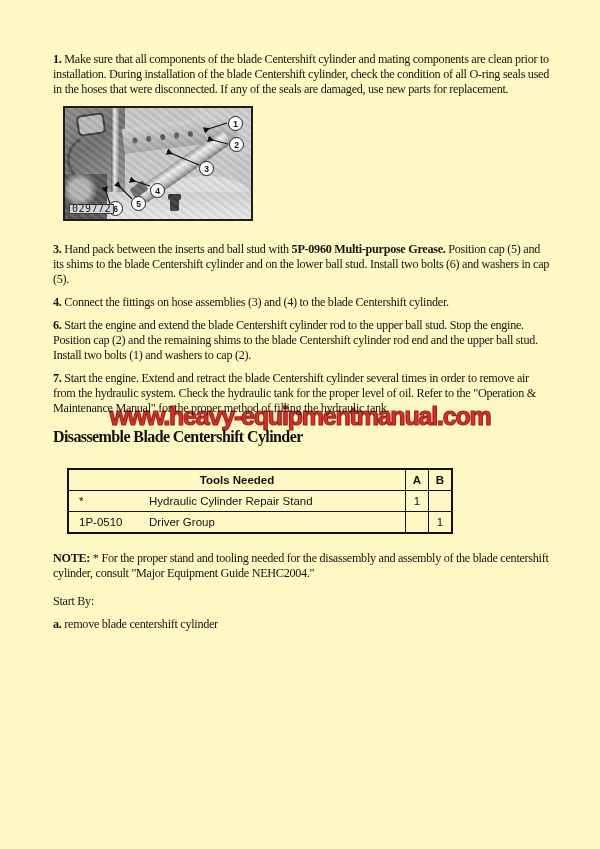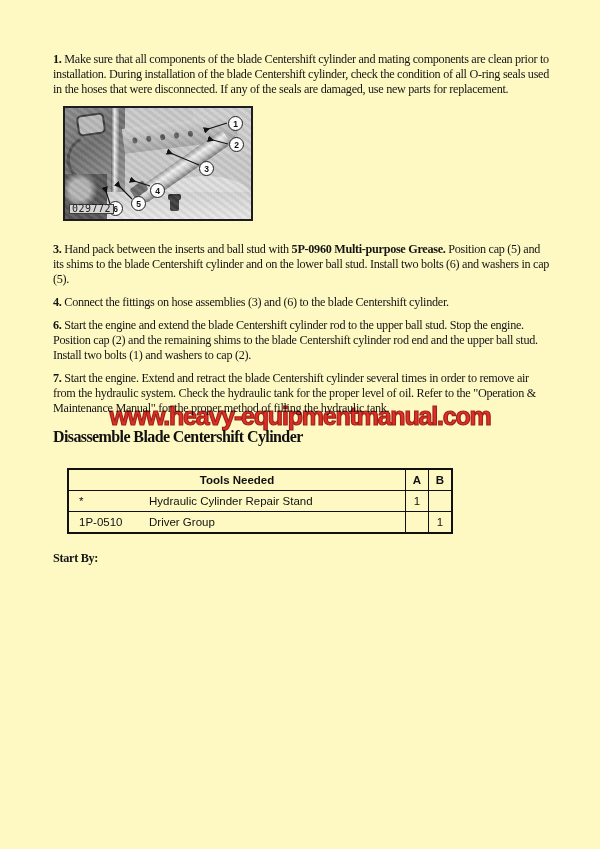--- a/index.html
+++ b/index.html
@@ -81,21 +81,21 @@
     padding:2px 4px;height:16px;
   }
   .tools-table .col-part{width:62px;}
   .tools-table .col-name{width:252px;}
   .tools-table .col-a,.tools-table .col-b{width:14px;text-align:center;border-left:1px solid #111;}
   .tools-table th{font-weight:bold;}
   .tools-table td.cell-part{padding-left:10px;}
 
   .note-label,.step-letter{font-weight:bold;}
   .note{margin-bottom:13px;}
-  .startby{margin-bottom:8px;font-weight:bold;}
+  .startby{margin-bottom:8px;}
 
   
   .watermark{
     position:absolute;left:0;top:402px;width:600px;
     text-align:center;
     font-family:"Liberation Sans",sans-serif;
     font-weight:bold;font-size:25px;letter-spacing:-1.2px;
     color:#e01212;
     -webkit-text-stroke:1.2px #8f0404;
     opacity:.88;
@@ -152,21 +152,21 @@
       <div class="callout" style="left:85px;top:75px;">4</div>
       <div class="callout" style="left:66px;top:88px;">5</div>
       <div class="callout" style="left:43px;top:93px;">6</div>
 
       <div class="photo-id">029772</div>
     </div>
 
 
     <p class="p"><b>3.</b> <span>Hand pack between the inserts and ball stud with </span><b>5P-0960 Multi-purpose Grease.</b><span> Position cap (5) and its shims to the blade Centershift cylinder and on the lower ball stud. Install two bolts (6) and washers in cap (5).</span></p>
 
-    <p class="p"><b>4.</b> <span>Connect the fittings on hose assemblies (3) and (6) to the blade Centershift cylinder.</span></p>
+    <p class="p"><b>4.</b> <span>Connect the fittings on hose assemblies (3) and (4) to the blade Centershift cylinder.</span></p>
 
 
     <p class="p"><b>6.</b> <span>Start the engine and extend the blade Centershift cylinder rod to the upper ball stud. Stop the engine. Position cap (2) and the remaining shims to the blade Centershift cylinder rod end and the upper ball stud. Install two bolts (1) and washers to cap (2).</span></p>
 
     <p class="p p7"><b>7.</b> <span>Start the engine. Extend and retract the blade Centershift cylinder several times in order to remove air from the hydraulic system. Check the hydraulic tank for the proper level of oil. Refer to the "Operation &amp; Maintenance Manual" for the proper method of filling the hydraulic tank.</span></p>
 
     <div class="h2">Disassemble Blade Centershift Cylinder</div>
 
     <table class="tools-table">
       <tbody>
@@ -183,20 +183,22 @@
       </tr>
       <tr>
         <td class="col-part cell-part">1P-0510</td>
         <td class="col-name">Driver Group</td>
         <td class="col-a"></td>
         <td class="col-b">1</td>
       </tr>
     </tbody>
       </table>
 
+    <p class="p note"><span class="note-label">NOTE:</span><span> * For the proper stand and tooling needed for the disassembly and assembly of the blade centershift cylinder, consult "Major Equipment Guide NEHC2004."</span></p>
 
     <p class="p startby">Start By:</p>
 
+    <p class="p"><span class="step-letter">a.</span><span> remove blade centershift cylinder</span></p>
 
   </div>
 
   <div class="watermark">www.heavy-equipmentmanual.com</div>
 </div>
 
 </body></html>

